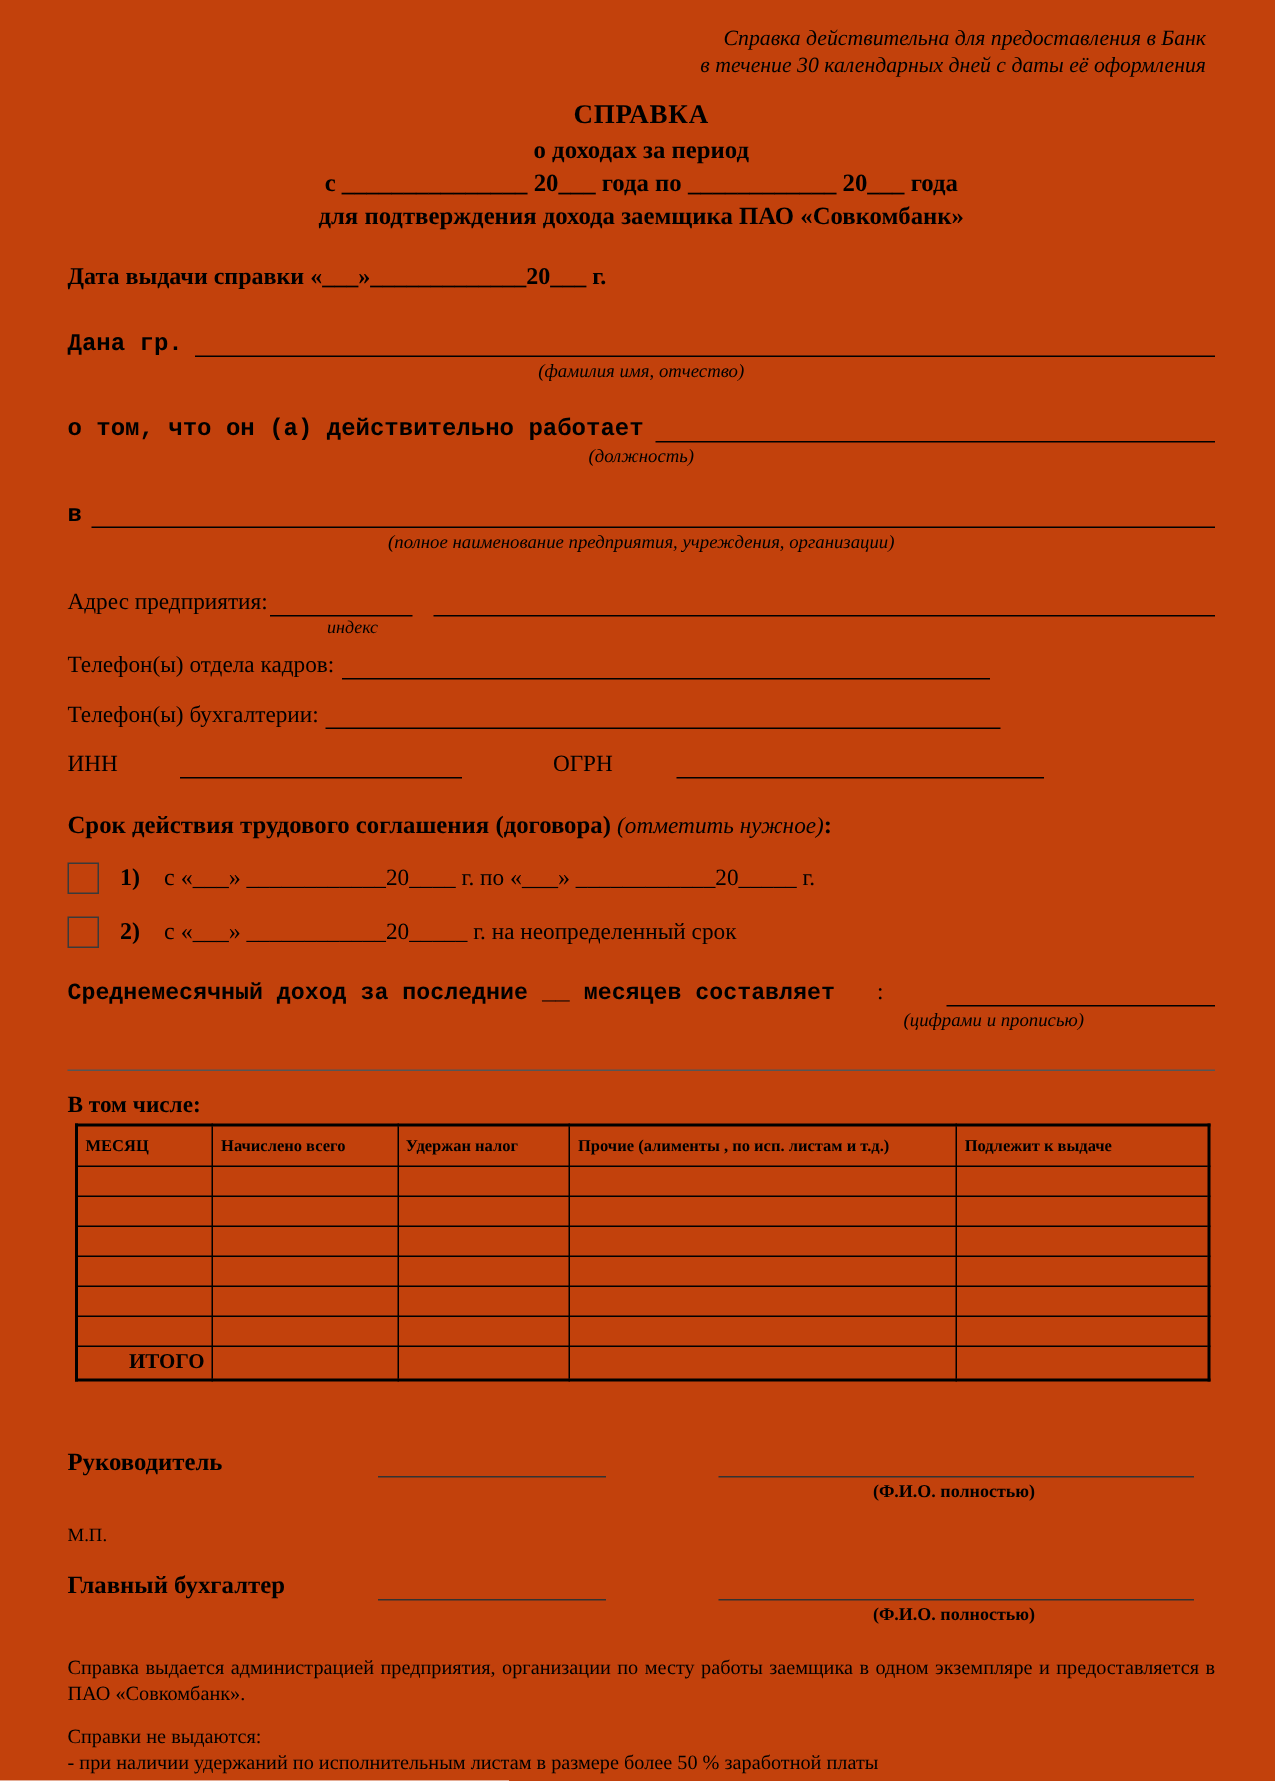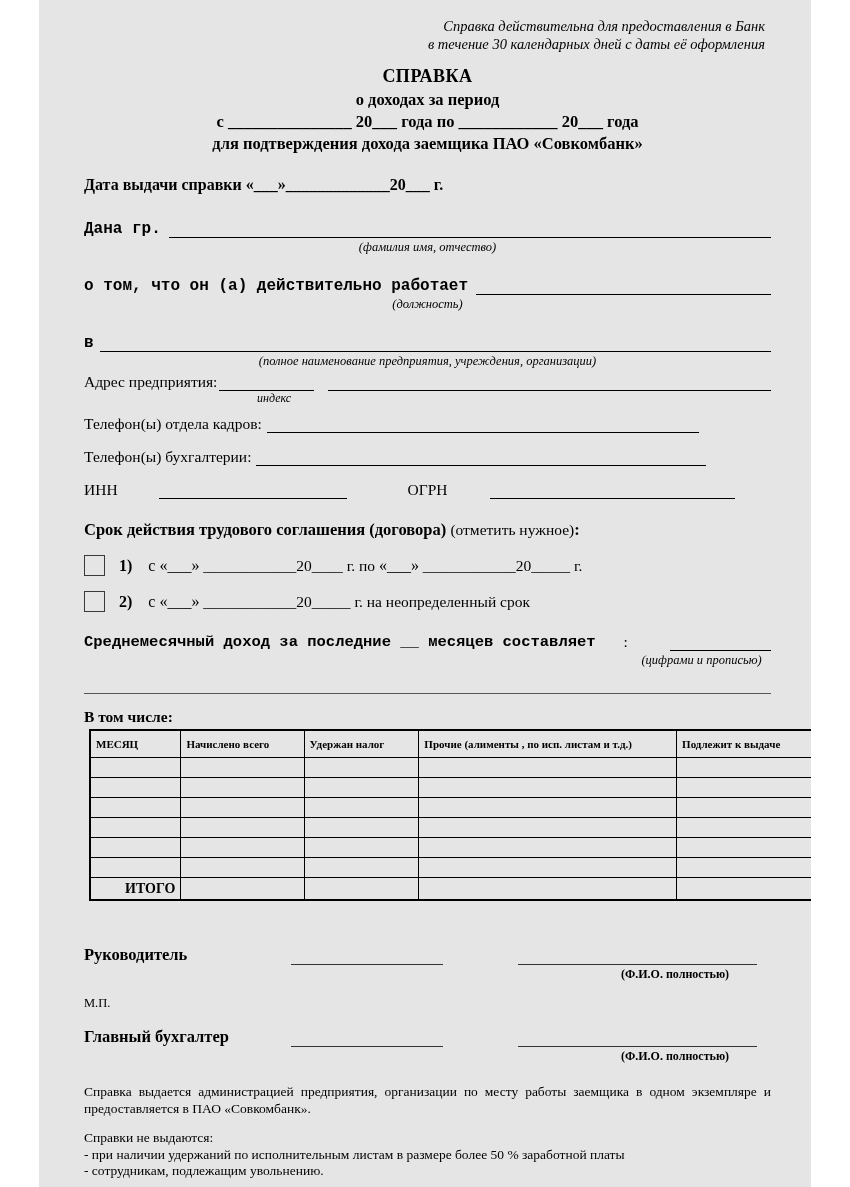--- a/index.html
+++ b/index.html
@@ -1,44 +1,44 @@
 <!DOCTYPE html>
 <html><head>
 <meta charset="utf-8">
 <style>
   * { margin:0; padding:0; box-sizing:border-box; }
   html,body { background:#fff; }
   .page {
-    width:772px; height:1187px; margin:0 auto; background:#e5e5e5; color:#000;
+    width:850px; height:1187px; margin:0 auto; background:#c2410c; color:#000;
     font-family:"Liberation Serif","DejaVu Serif",serif;
     padding:18px 40px 0 45px; overflow:hidden; position:relative;
   }
   .note { text-align:right; font-style:italic; font-size:14.5px; line-height:1.22; padding-right:6px; }
   .title-block { text-align:center; font-weight:bold; margin-top:12px; line-height:1.32; }
   .t-heading { font-size:18px; letter-spacing:.5px; }
   .t-line { font-size:16.5px; }
   .frow { display:flex; align-items:flex-end; }
   .lbl-b { font-weight:bold; font-size:16px; white-space:nowrap;font-family:Liberation Mono, monospace; }
   .lbl { font-size:15.5px; white-space:nowrap; }
   .bl { display:inline-block; border-bottom:1px solid #000; height:17px; }
   .fill { flex:1; }
   .cap { font-style:italic; font-size:12.5px; text-align:center; margin-top:2px; }
   .cap-b { font-weight:bold; font-size:12px; text-align:center; margin-top:2px; }
   .date-row { margin-top:22px; font-weight:bold; font-size:16px; }
   .row-given { margin-top:26px; }
   .row-works { margin-top:22px; }
   .row-company { margin-top:22px; }
-  .row-address { margin-top:4px; }
+  .row-address { margin-top:24px; }
   .idx-cap { font-style:italic; font-size:12px; margin-left:140px; width:100px; text-align:center; }
   .row-phone1 { margin-top:9px; }
   .row-phone2 { margin-top:15px; }
   .row-codes { margin-top:15px;gap:36px; }
   .contract-heading { margin-top:21px; font-size:16.5px; }
   .contract-heading .h-b { font-weight:bold; }
-  .contract-heading .h-i { font-size:15.5px; }
+  .contract-heading .h-i { font-style:italic; font-size:15.5px; }
   .opt-row { display:flex; align-items:center; margin-top:15px; font-size:15.5px; }
   .cb { width:21px; height:21px; border:1.6px solid #3a3a3a; display:inline-block; flex:0 0 auto; }
   .opt-num { font-weight:bold; font-size:16px; margin:0 16px 0 14px; }
   .opt-b { font-weight:normal; font-size:16px; }
   .opt-r { font-size:15.5px; white-space:pre; }
   .row-income { margin-top:21px;gap:28px; }
   .income-cap { margin-left:470px; width:295px; }
   .full-line { border-bottom:1px solid #555; height:26px; }
   .incl-label { margin-top:14px; font-weight:bold; font-size:15.5px; }
   table.inc { border-collapse:collapse; margin-top:3px; margin-left:5px; width:757px; }

